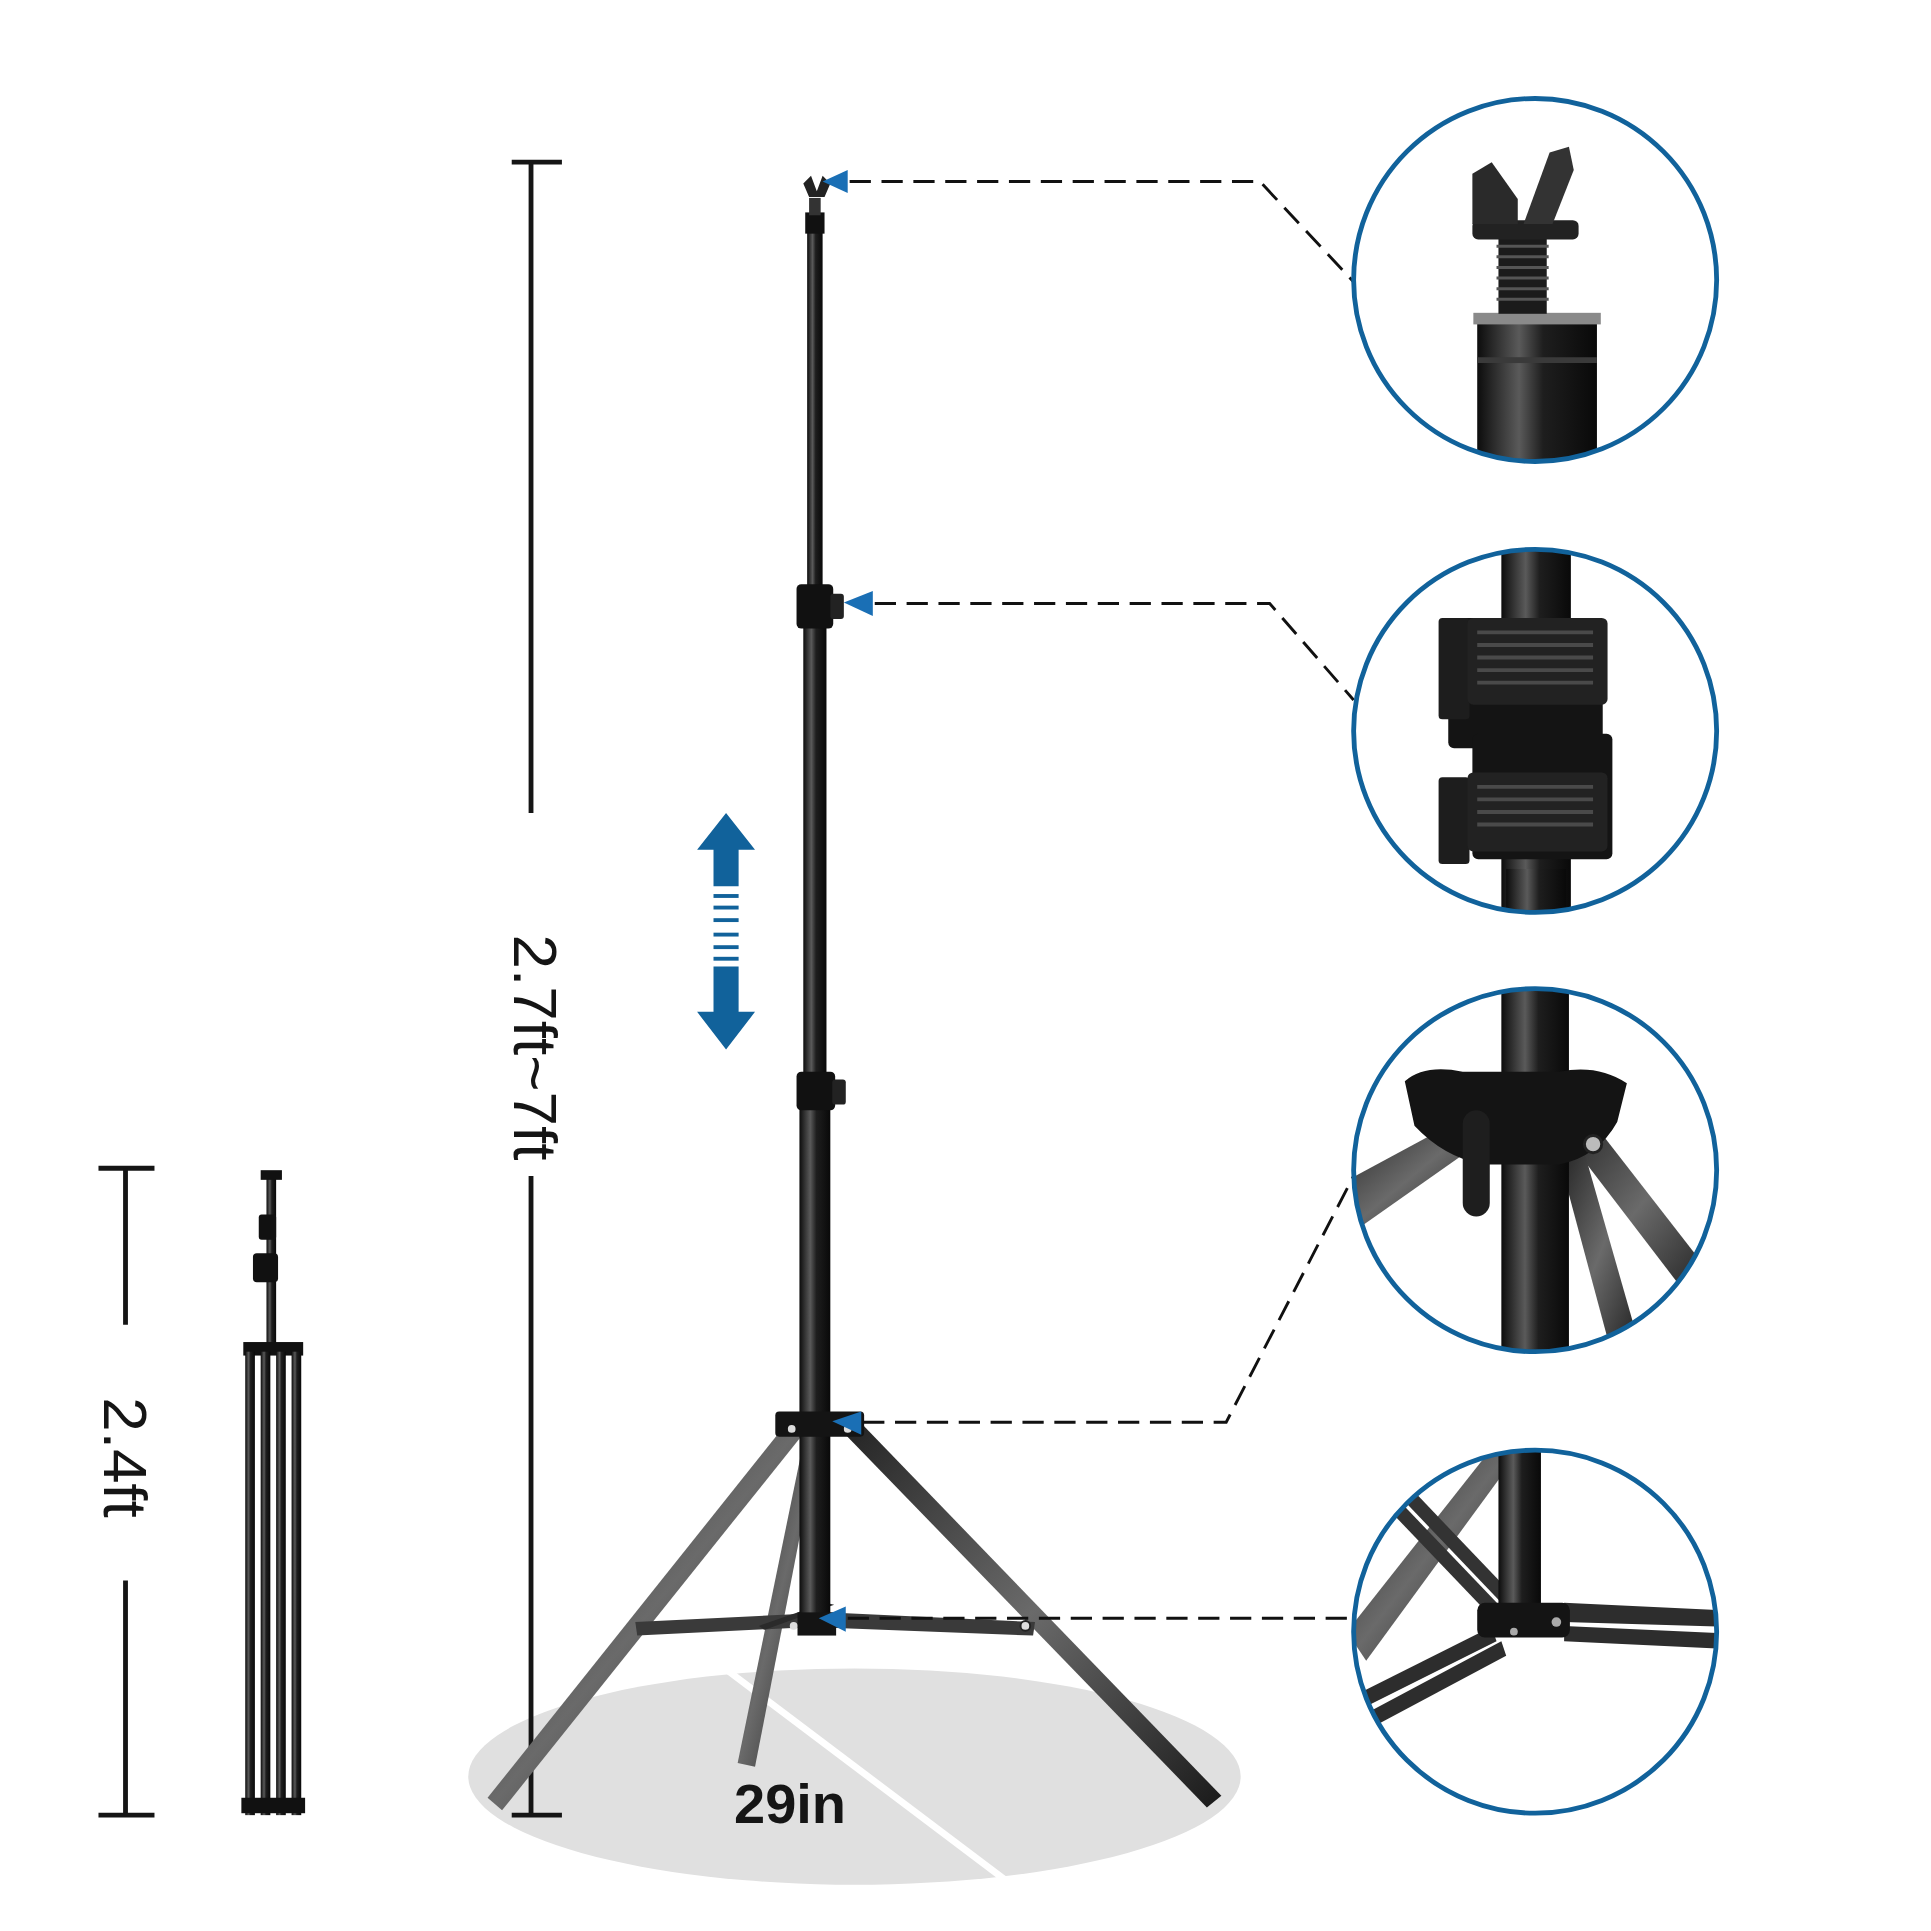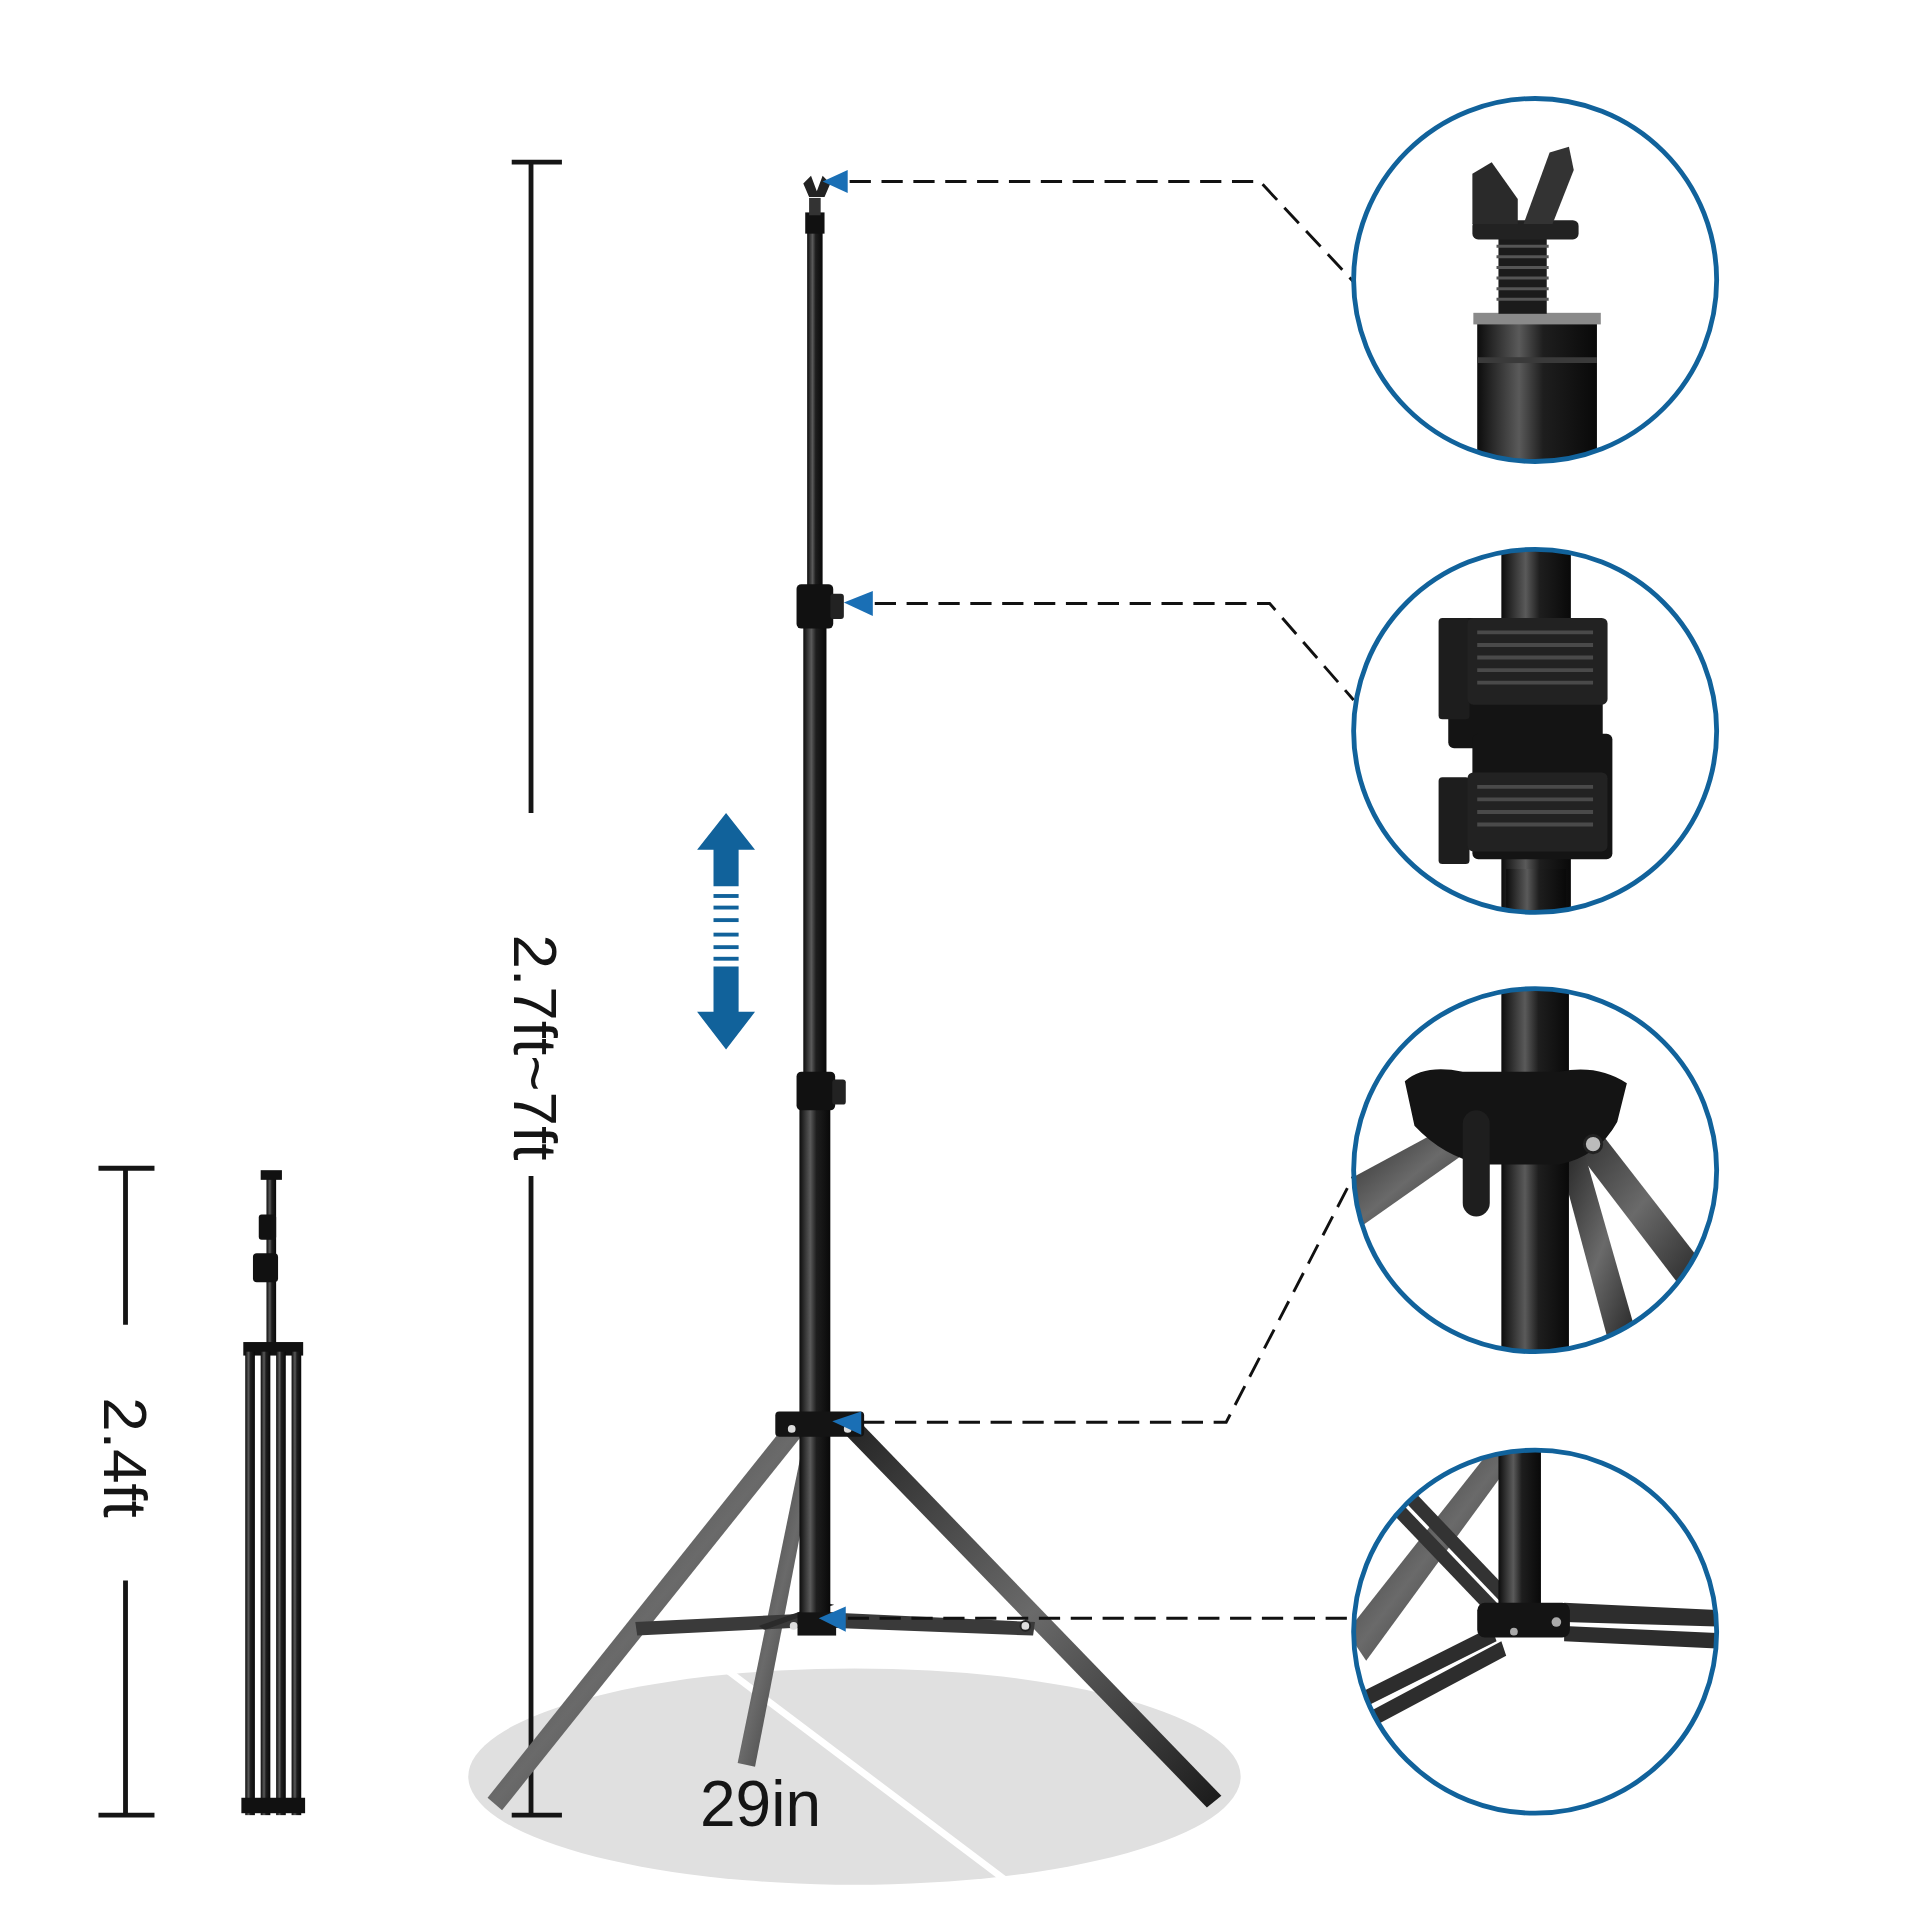--- a/index.html
+++ b/index.html
@@ -2,21 +2,21 @@
 <html><head>
 <meta charset="utf-8">
 <style>
   html,body{margin:0;padding:0;background:#ffffff;}
   body{width:1931px;height:1931px;position:relative;overflow:hidden;font-family:"Liberation Sans",sans-serif;}
   svg.stage{position:absolute;left:0;top:0;width:1931px;height:1931px;}
   .label{position:absolute;color:#151515;font-family:"Liberation Sans",sans-serif;white-space:nowrap;}
   .vert{transform:rotate(90deg);transform-origin:center center;}
   .lbl-max{left:381px;top:1009px;width:309px;height:77px;font-size:62px;line-height:77px;text-align:center;}
   .lbl-min{left:29px;top:1419px;width:193px;height:77px;font-size:62px;line-height:77px;text-align:center;}
-  .lbl-span{left:700px;top:1775px;font-size:64px;line-height:58px;}
+  .lbl-span{left:734px;top:1775px;font-size:56px;line-height:58px;font-weight:bold;}
 </style>
 </head>
 <body>
 
 <svg class="stage" viewBox="0 0 2000 2000">
   <defs>
     <linearGradient id="tube" x1="0" x2="1" y1="0" y2="0">
       <stop offset="0" stop-color="#0c0c0c"></stop>
       <stop offset="0.35" stop-color="#5a5a5a"></stop>
       <stop offset="0.55" stop-color="#1e1e1e"></stop>

